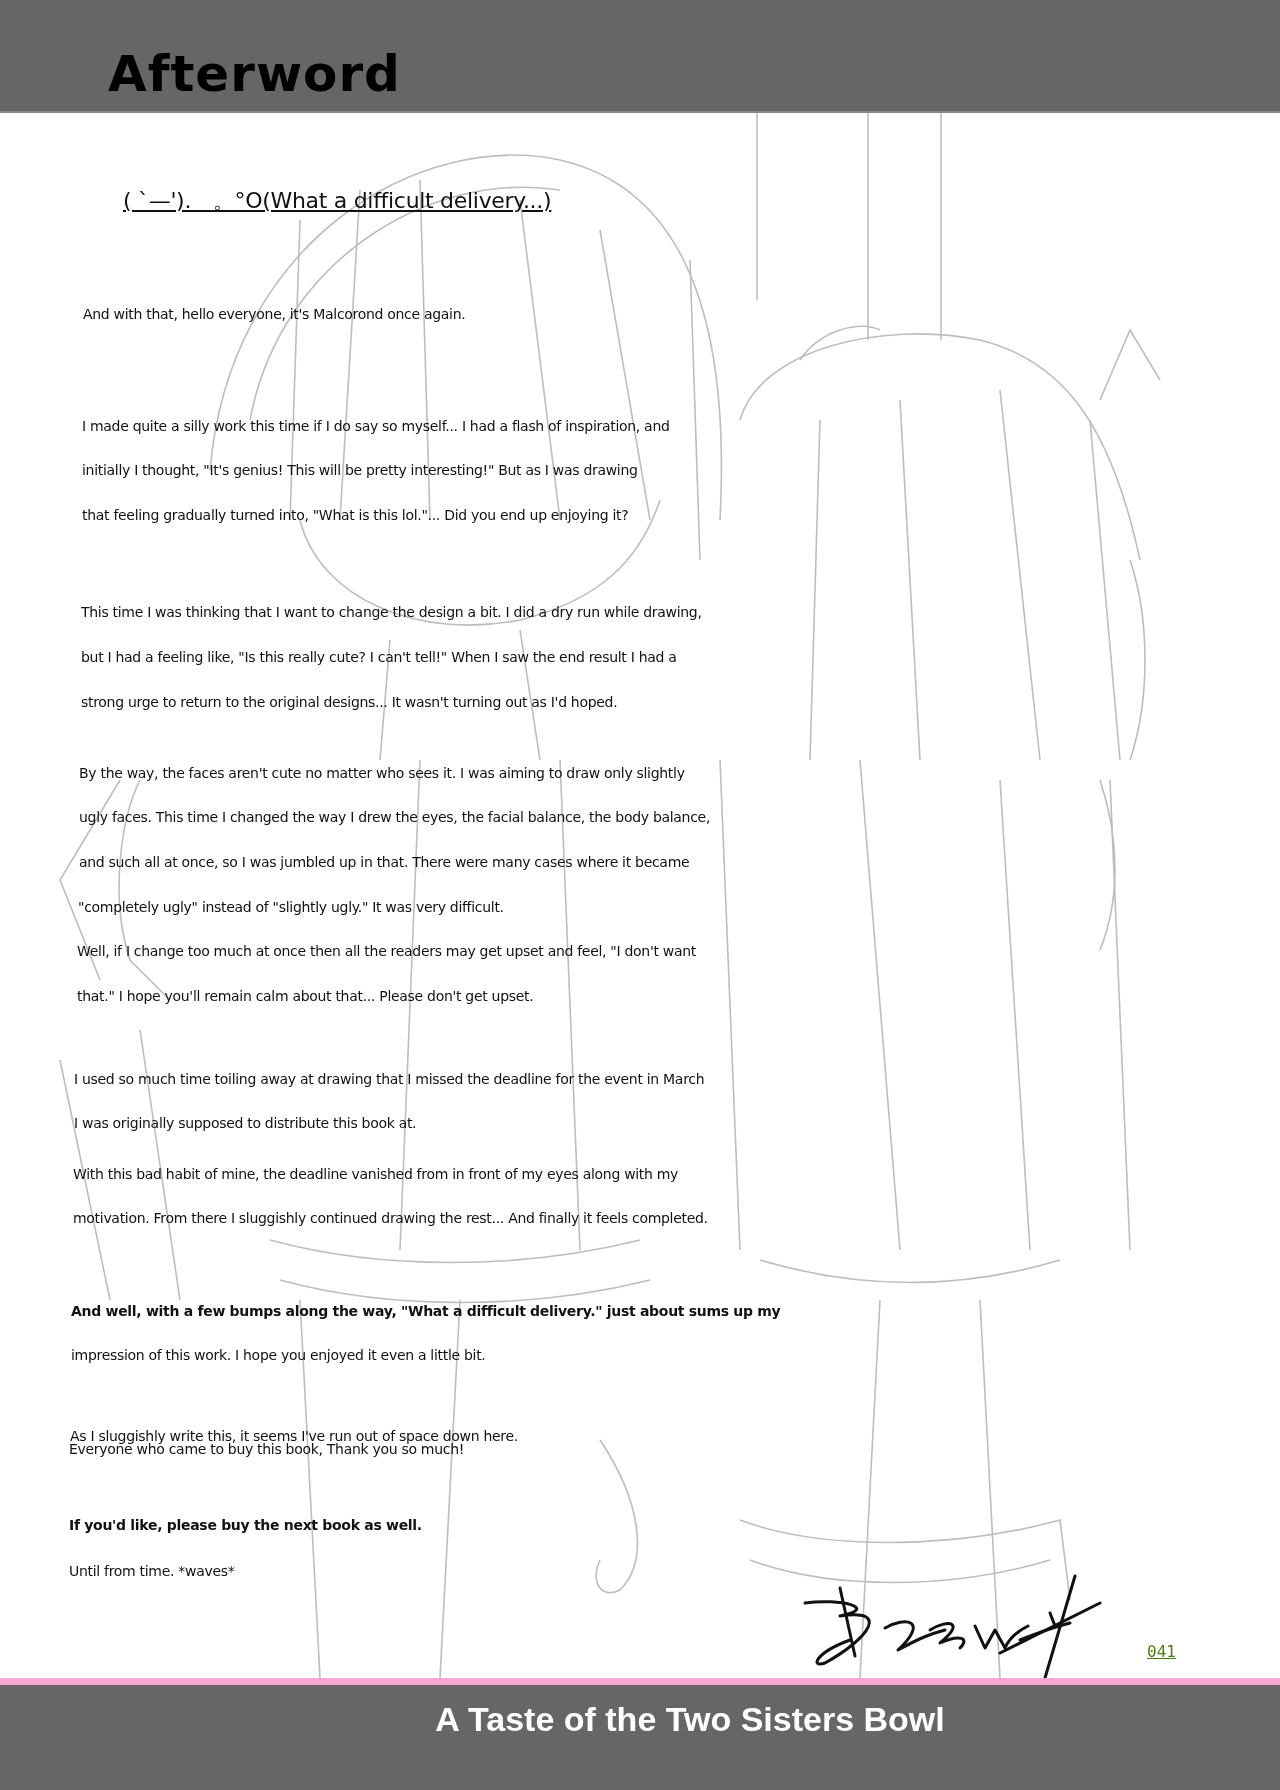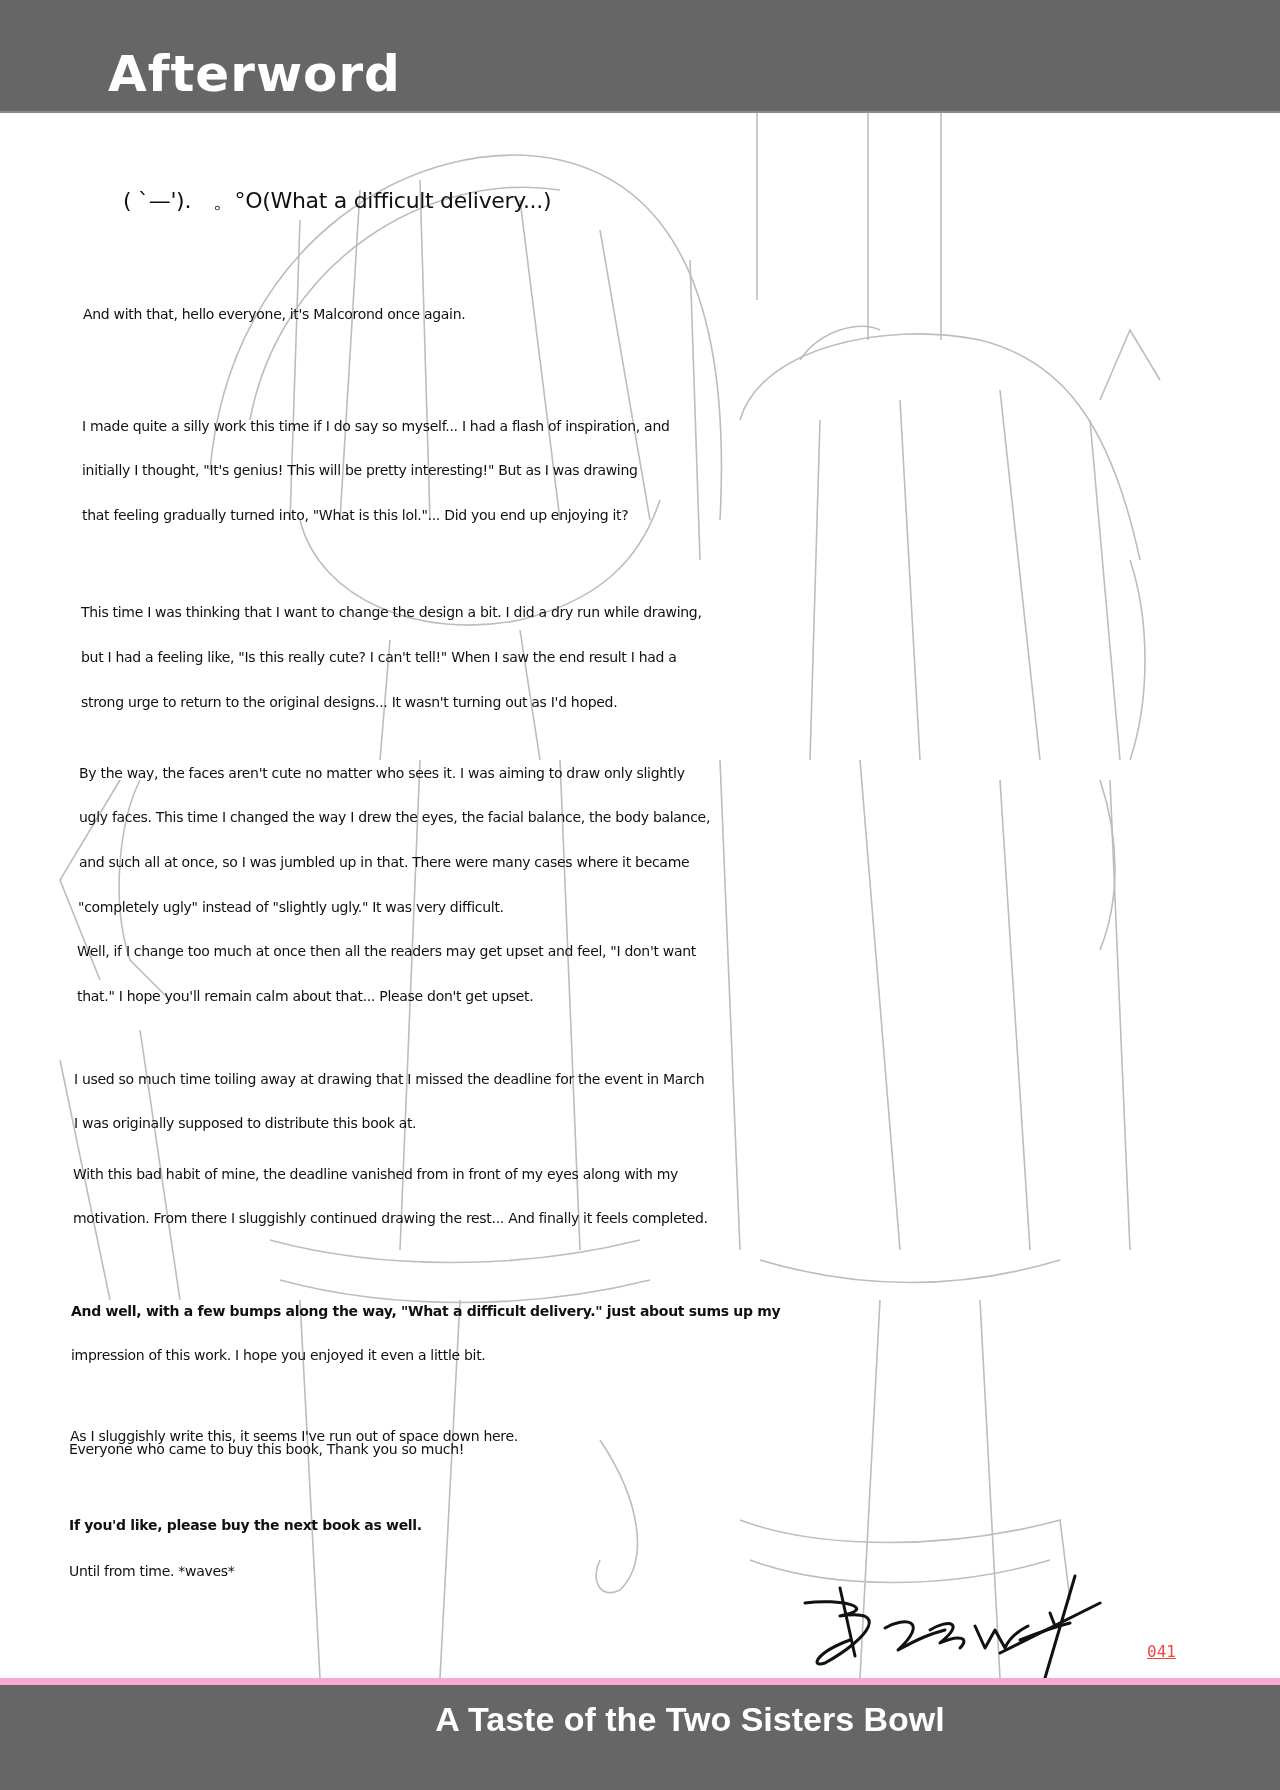--- a/index.html
+++ b/index.html
@@ -1,24 +1,24 @@
 <!DOCTYPE html>
 <html><head>
 <meta charset="utf-8">
 <style>
   html, body { margin: 0; padding: 0; }
   body { width: 1280px; height: 1790px; position: relative; background: #ffffff; overflow: hidden; font-family: "DejaVu Sans", sans-serif; }
   .header { position: absolute; left: 0; top: 0; width: 1280px; height: 111px; background: #666666; border-bottom: 2px solid #8a8a8a; }
-  .header-title { position: absolute; left: 108px; top: 44px; color: #ffffff; font-family: "DejaVu Sans", sans-serif; font-size: 50px; font-weight: bold; letter-spacing: 1px; line-height: 60px; }
+  .header-title { position: absolute; left: 108px; top: 44px; color: #000000; font-family: "DejaVu Sans", sans-serif; font-size: 50px; font-weight: bold; letter-spacing: 1px; line-height: 60px; }
   .footer { position: absolute; left: 0; top: 1678px; width: 1280px; height: 112px; background: #666666; border-top: 7px solid #f9a8d4; }
   .footer-title { position: absolute; left: 0; top: 12px; width: 1180px; text-align: center; color: #ffffff; font-family: "Liberation Sans", sans-serif; font-size: 34px; font-weight: bold; line-height: 44px; padding-left: 100px; }
   .sketch { position: absolute; left: 0; top: 0; width: 1280px; height: 1790px; pointer-events: none; }
   .line { position: absolute; white-space: nowrap; color: #111111; font-family: "DejaVu Sans", sans-serif; font-size: 14px; line-height: 26px; letter-spacing: -0.3px; }
   .kaomoji { font-size: 22px; }
-  .page-num { position: absolute; left: 1147px; top: 1642px; font-family: "DejaVu Sans Mono", monospace; font-size: 16px; color: #ef4444; text-decoration: underline; }
+  .page-num { position: absolute; left: 1147px; top: 1642px; font-family: "DejaVu Sans Mono", monospace; font-size: 16px; color: #4d7c0f; text-decoration: underline; }
   .signature { position: absolute; left: 780px; top: 1568px; width: 330px; height: 110px; }
 </style>
 </head>
 <body>
 
 <svg class="sketch" viewBox="0 0 1280 1790" xmlns="http://www.w3.org/2000/svg" fill="none" stroke="#bdbdbd" stroke-width="1.6">
 
   <line x1="757" y1="112" x2="757" y2="300"></line>
   <line x1="868" y1="112" x2="868" y2="340"></line>
   <line x1="941" y1="112" x2="941" y2="340"></line>
@@ -66,21 +66,21 @@
   <path d="M300 1300 L320 1678"></path>
     <path d="M460 1300 L440 1678"></path>
   <path d="M880 1300 L860 1678"></path>
     <path d="M980 1300 L1000 1678"></path>
 </svg>
 
 <div class="header">
   <div class="header-title">Afterword</div>
 </div>
 
-<div class="line kaomoji" style="left:123px;top:188px;">( `—').　。°O(What a difficult delivery...)</div>
+<div class="line kaomoji" style="left:123px;top:188px;text-decoration:underline;">( `—').　。°O(What a difficult delivery...)</div>
 
 <div>
   <div class="line" style="left:83px;top:301px;">And with that, hello everyone, it's Malcorond once again.</div>
 </div>
 
 <div>
   <div class="line" style="left:82px;top:413px;">I made quite a silly work this time if I do say so myself... I had a flash of inspiration, and</div>
   <div class="line" style="left:82px;top:457px;">initially I thought, "It's genius! This will be pretty interesting!" But as I was drawing</div>
   <div class="line" style="left:82px;top:502px;">that feeling gradually turned into, "What is this lol."... Did you end up enjoying it?</div>
 </div>

